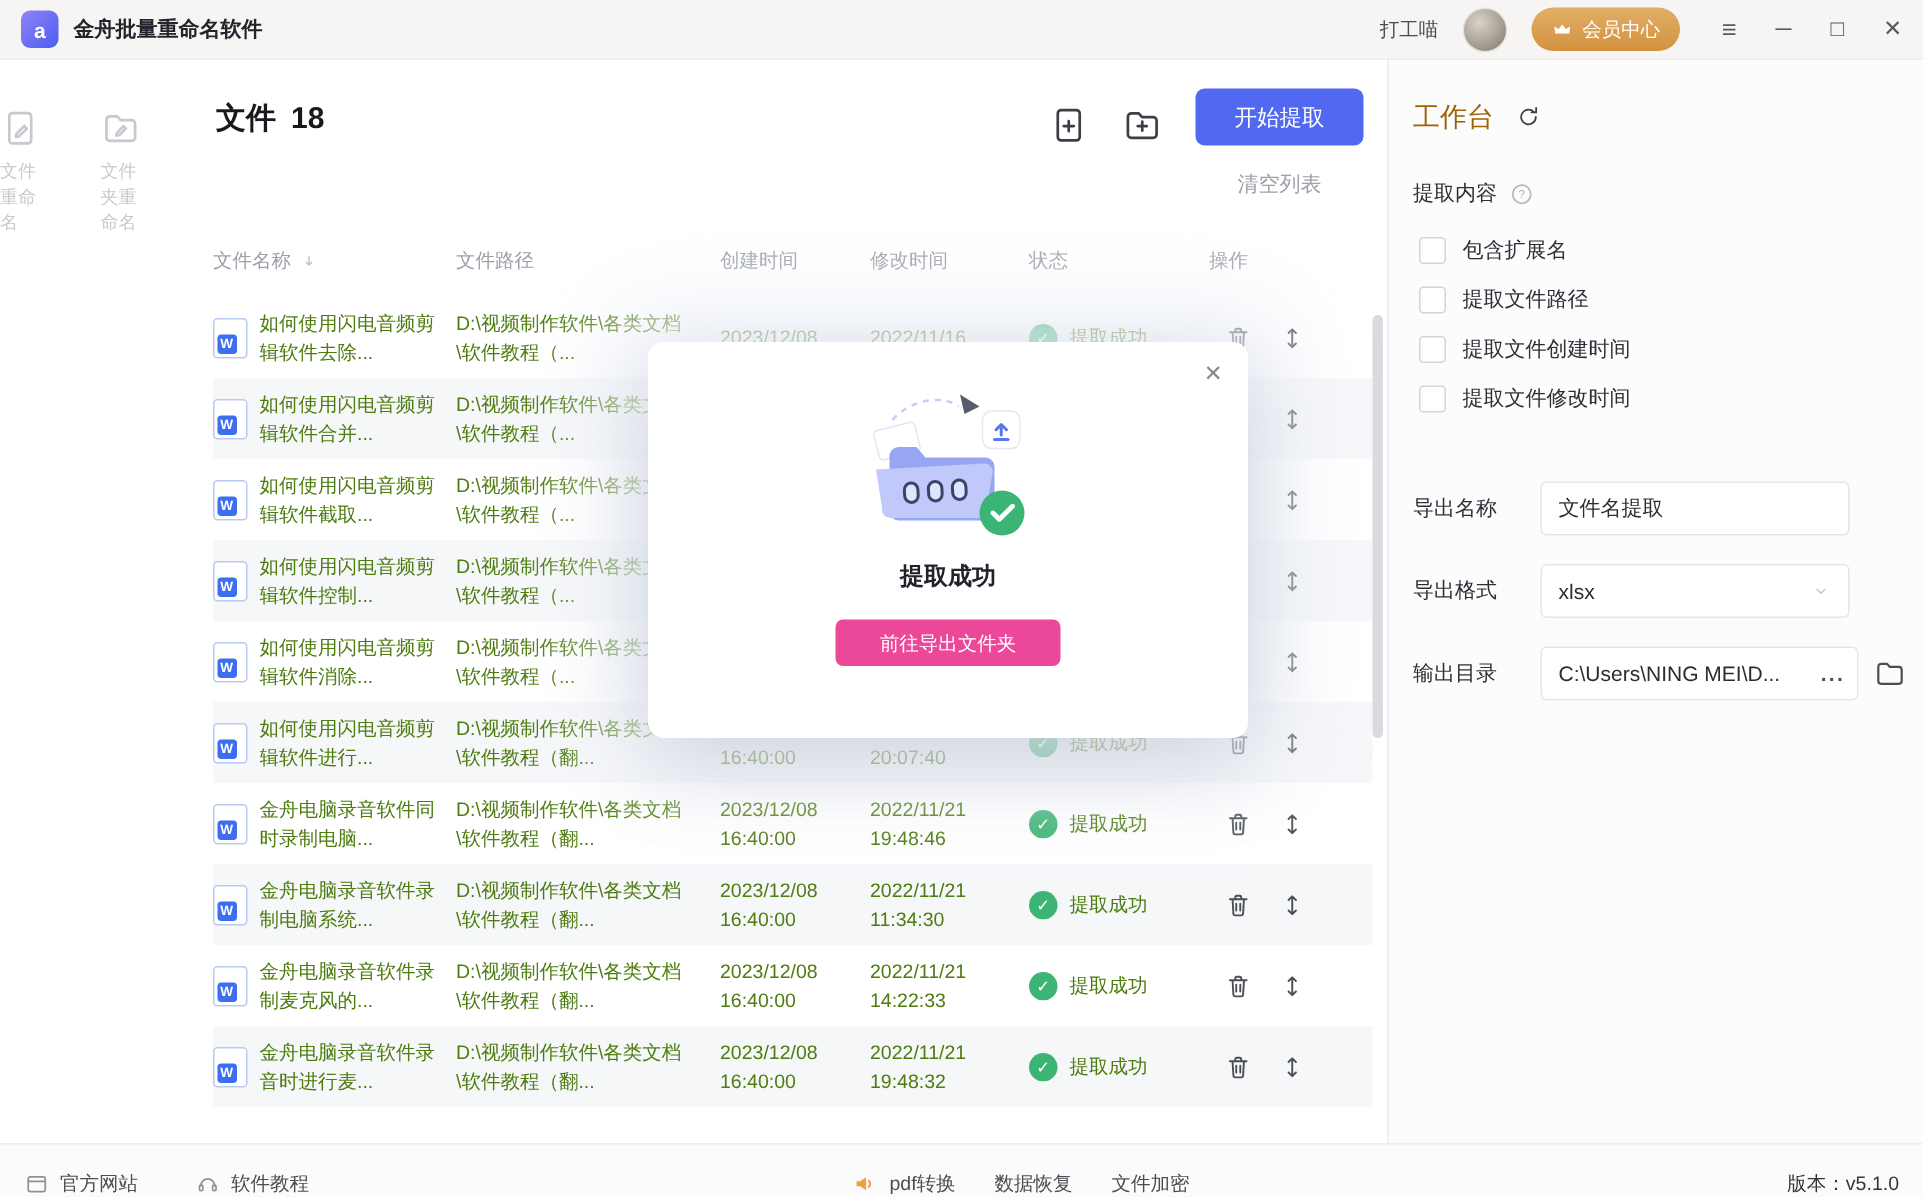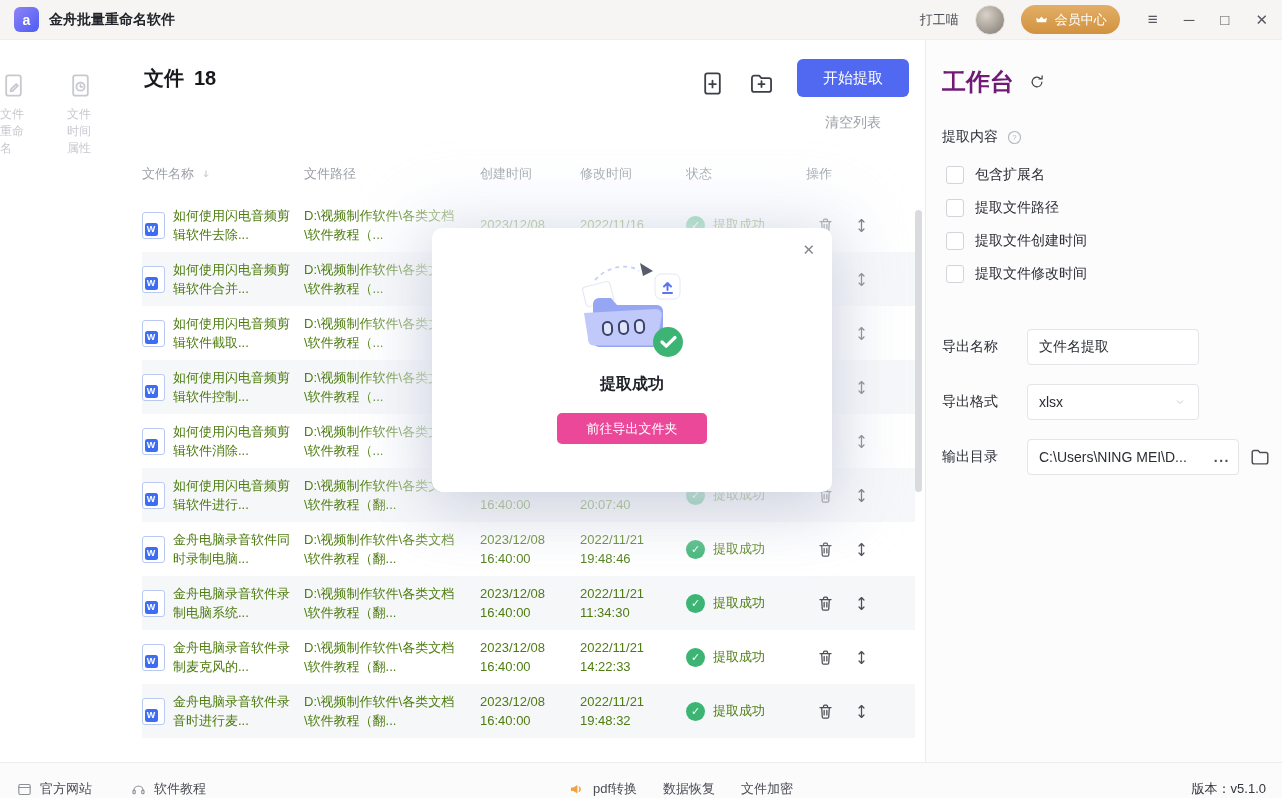--- a/index.html
+++ b/index.html
@@ -60,32 +60,32 @@
          box-shadow:0 14px 60px rgba(96,106,145,.28),0 0 60px 30px rgba(245,247,252,.85);}
   .modal-close{position:absolute;top:14px;right:17px;font-size:15px;color:#85888f;cursor:pointer;line-height:1;}
   .modal-art{margin:30px auto 0;width:190px;height:108px;}
   .modal-art svg{width:100%;height:100%;display:block;}
   .modal-title{text-align:center;font-size:16px;font-weight:700;color:#20232a;margin-top:8px;}
   .modal-btn{margin:18px auto 0;width:150px;height:31px;border-radius:5px;background:#ec4899;color:#fff;font-size:13px;display:flex;align-items:center;justify-content:center;cursor:pointer;}
 
   
   .workbench{position:absolute;right:0;top:40px;bottom:36px;width:357px;background:#fcfcfd;border-left:1px solid #ececf0;}
   .wb-head{display:flex;align-items:center;gap:14px;margin:26px 0 0 16px;}
-  .wb-title{font-size:24px;font-weight:700;color:#701a75;}
+  .wb-title{font-size:18px;font-weight:400;color:#a16207;}
   .wb-refresh{width:18px;height:18px;color:#3e4147;cursor:pointer;}
   .wb-sect{display:flex;align-items:center;gap:8px;margin:30px 0 0 16px;font-size:14px;color:#2c2f36;}
   .help{width:17px;height:17px;color:#b4b7bd;cursor:pointer;}
   .cb-list{margin:20px 0 0 20px;display:flex;flex-direction:column;gap:15px;}
   .cb-row{display:flex;align-items:center;gap:11px;font-size:14px;color:#2c2f36;cursor:pointer;}
   .cb-box{width:18px;height:18px;border:1.5px solid #d2d4d9;border-radius:3px;background:#fff;flex:none;}
   .fields{margin:46px 0 0 16px;display:flex;flex-direction:column;gap:19px;}
   .field{display:flex;align-items:center;}
   .f-label{width:60px;font-size:14px;color:#2c2f36;flex:none;}
   .f-ctl{margin-left:25px;}
-  .input{width:172px;height:36px;border:1px solid #e4e5e9;border-radius:4px;background:#fff;display:flex;align-items:center;padding:0 11px;font-size:14px;color:#2a2d34;}
+  .input{width:206px;height:36px;border:1px solid #e4e5e9;border-radius:4px;background:#fff;display:flex;align-items:center;padding:0 11px;font-size:14px;color:#2a2d34;}
   .select{justify-content:space-between;cursor:pointer;}
   .chev{width:14px;height:14px;color:#c2c5cb;}
   .dir-row{display:flex;align-items:center;gap:10px;margin-left:25px;}
   .dir{width:212px;margin-left:0;padding-right:8px;cursor:pointer;}
   .dir .dtxt{flex:1;white-space:nowrap;overflow:hidden;}
   .dir .more{color:#4b4e54;font-weight:700;letter-spacing:1.5px;cursor:pointer;}
   .out-folder{width:22px;height:22px;color:#4b4e54;cursor:pointer;flex:none;}
 
   
   .footer{position:absolute;left:0;right:0;bottom:0;height:36px;background:#fbfbfc;border-top:1px solid #ededf0;display:flex;align-items:flex-end;font-size:13px;color:#4b4e54;padding:0 16px;z-index:5;}
@@ -124,20 +124,29 @@
 
 <div class="sidebar">
     <div class="side-item">
     <span class="side-icon icon">
         <svg viewBox="0 0 24 24" fill="none" stroke="currentColor" stroke-width="1.6" stroke-linecap="round" stroke-linejoin="round">
           <rect x="5.5" y="3" width="13" height="18" rx="2"></rect>
           <path d="M9.8 15.3l4.6-4.6 1.5 1.5-4.6 4.6-1.9.4z"></path>
         </svg>
       </span>
     <span class="side-label">文件重命名</span>
+  </div>
+    <div class="side-item">
+    <span class="side-icon icon">
+        <svg viewBox="0 0 24 24" fill="none" stroke="currentColor" stroke-width="1.6" stroke-linecap="round" stroke-linejoin="round">
+          <path d="M3.5 7a2 2 0 0 1 2-2h4.4l2 2.2h6.6a2 2 0 0 1 2 2v8.3a2 2 0 0 1-2 2h-13a2 2 0 0 1-2-2z"></path>
+          <path d="M9.8 14.6l3.8-3.8 1.4 1.4-3.8 3.8-1.8.4z"></path>
+        </svg>
+      </span>
+    <span class="side-label">文件夹重命名</span>
   </div>
     <div class="side-item">
     <span class="side-icon icon">
         <svg viewBox="0 0 24 24" fill="none" stroke="currentColor" stroke-width="1.6" stroke-linecap="round" stroke-linejoin="round">
           <rect x="5.5" y="3" width="13" height="18" rx="2"></rect>
           <circle cx="12" cy="13" r="3.6"></circle>
           <path d="M12 11.4v1.8h1.5"></path>
         </svg>
       </span>
     <span class="side-label">文件时间属性</span>

